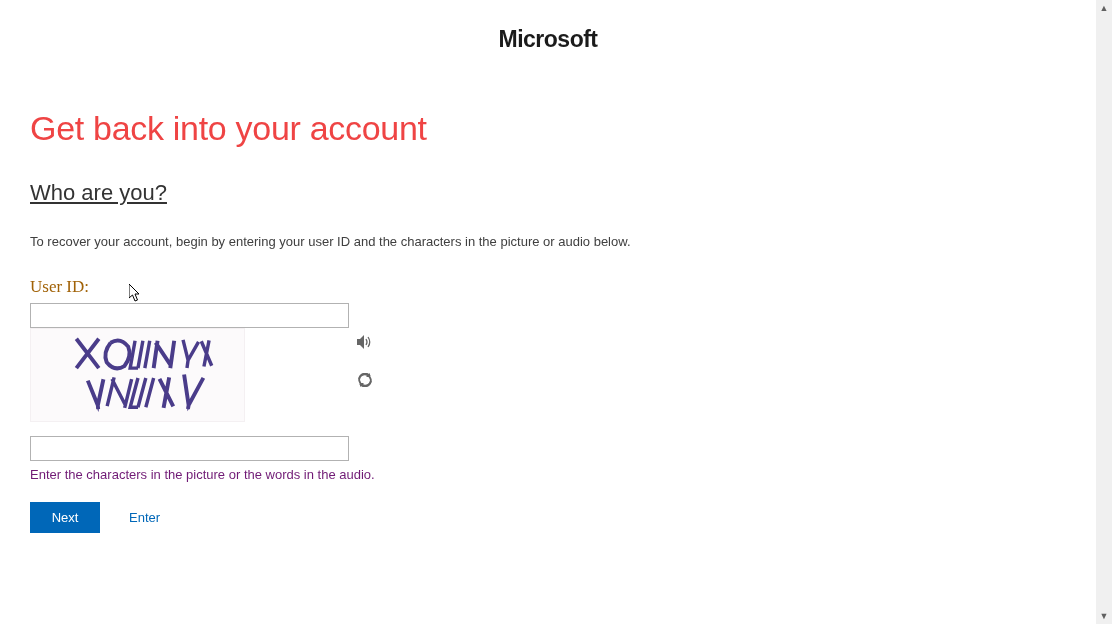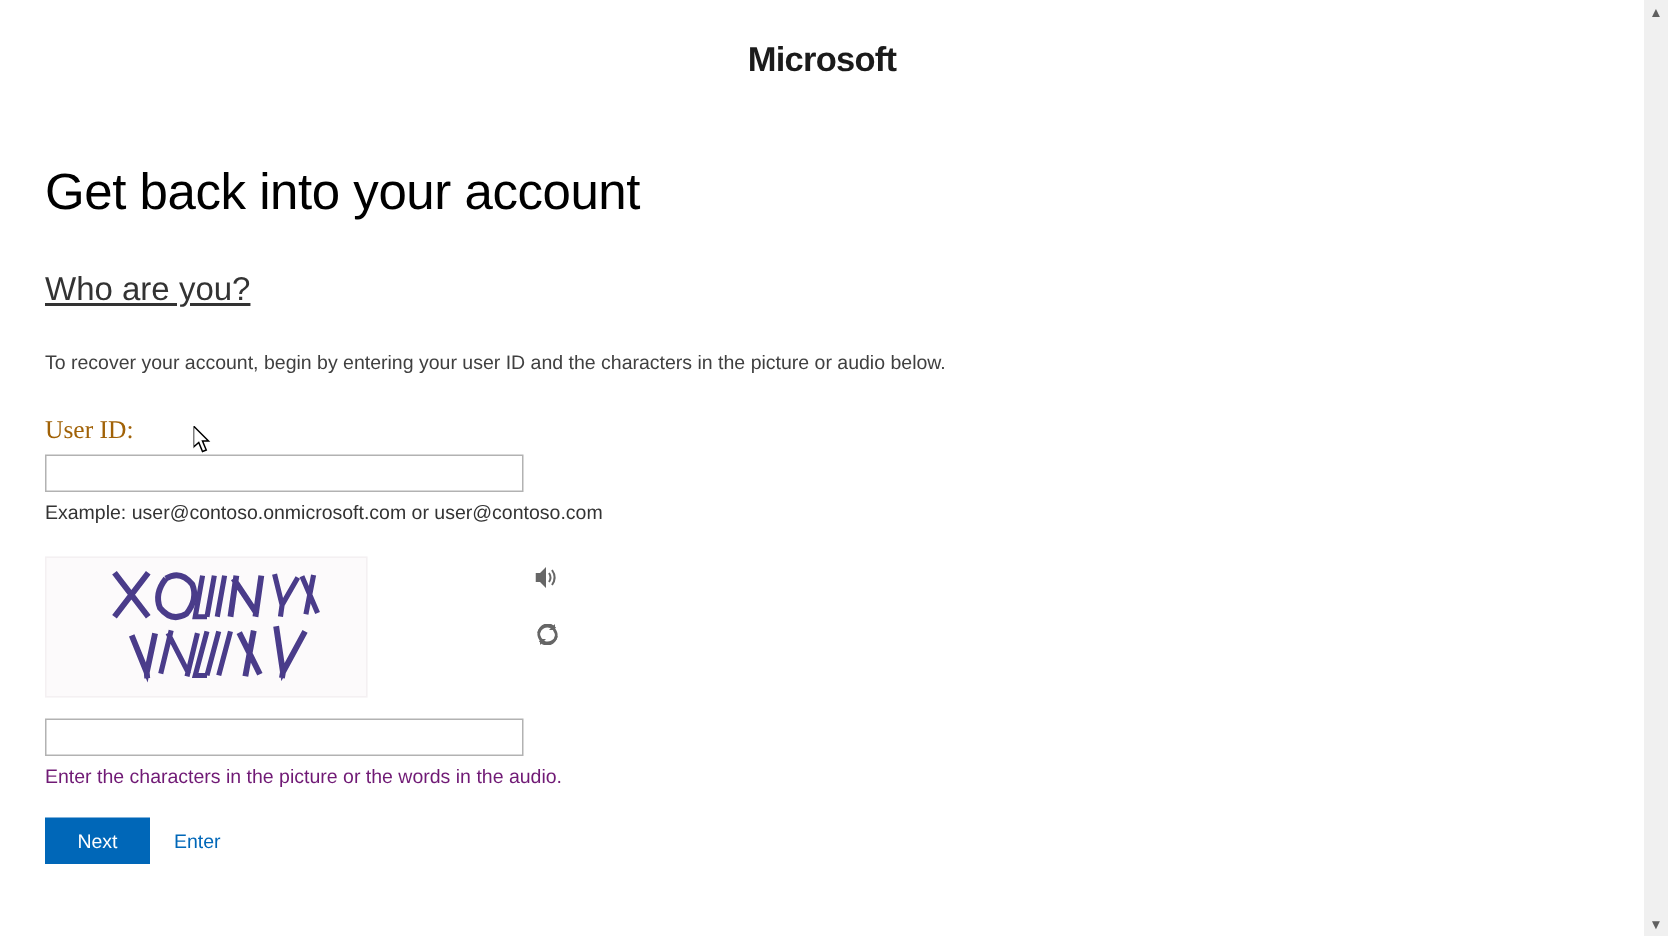--- a/index.html
+++ b/index.html
@@ -45,21 +45,21 @@
       font-size: 23px;
       font-weight: 600;
       color: #1b1b1b;
       margin-bottom: 56px;
       letter-spacing: -0.5px;
       text-align: center;
     }
     .page-title {
       font-size: 34px;
       font-weight: 300;
-      color: #000000;
+      color: #ef4444;
       margin-bottom: 32px;
       letter-spacing: -0.3px;
     }
     .subtitle {
       font-size: 22px;
       font-weight: 300;
       color: #333333;
       margin-bottom: 28px;
       text-decoration: underline;
     }
@@ -126,21 +126,21 @@
       margin-bottom: 6px;
     }
     .captcha-hint {
       font-size: 13px;
       color: #701a75;
       margin-bottom: 20px;
     }
     .button-row {
       display: flex;
       align-items: center;
-      gap: 12px;
+      gap: 25px;
     }
     .btn-primary {
       background: #0067b8;
       color: #ffffff;
       border: none;
       padding: 8px 20px;
       font-size: 13px;
       font-family: inherit;
       cursor: pointer;
       min-width: 70px;
@@ -174,21 +174,20 @@
   <div class="logo">Microsoft</div>
 
   <h1 class="page-title">Get back into your account</h1>
 
   <h2 class="subtitle">Who are you?</h2>
 
   <p class="instructions">To recover your account, begin by entering your user ID and the characters in the picture or audio below.</p>
 
   <div class="field-label">User ID:</div>
   <input type="text" class="text-input" value="" style="">
-  <div class="example-text">Example: user@contoso.onmicrosoft.com or user@contoso.com</div>
 
   <div class="captcha-row">
     <div class="captcha-image">
       <svg class="captcha-svg" viewBox="0 0 215 94" xmlns="http://www.w3.org/2000/svg">
         <g fill="none" stroke="#4a3c8a" stroke-width="3">
           <path d="M 45 10 L 68 40 M 68 10 L 45 40" stroke-width="4"></path>
           <path d="M 80 14 Q 90 8 98 18 Q 102 28 94 38 Q 84 44 76 34 Q 72 24 80 14" stroke-width="4"></path>
           <path d="M 105 12 L 100 40 L 108 40 M 113 12 L 108 40 M 120 12 L 115 40" stroke-width="3.5"></path>
           <path d="M 128 12 L 124 40 M 126 14 L 142 38 M 145 12 L 141 40" stroke-width="4"></path>
           <path d="M 152 12 L 160 32 L 168 12 M 160 32 L 160 40" stroke-width="3.5" transform="rotate(8 160 26)"></path>

